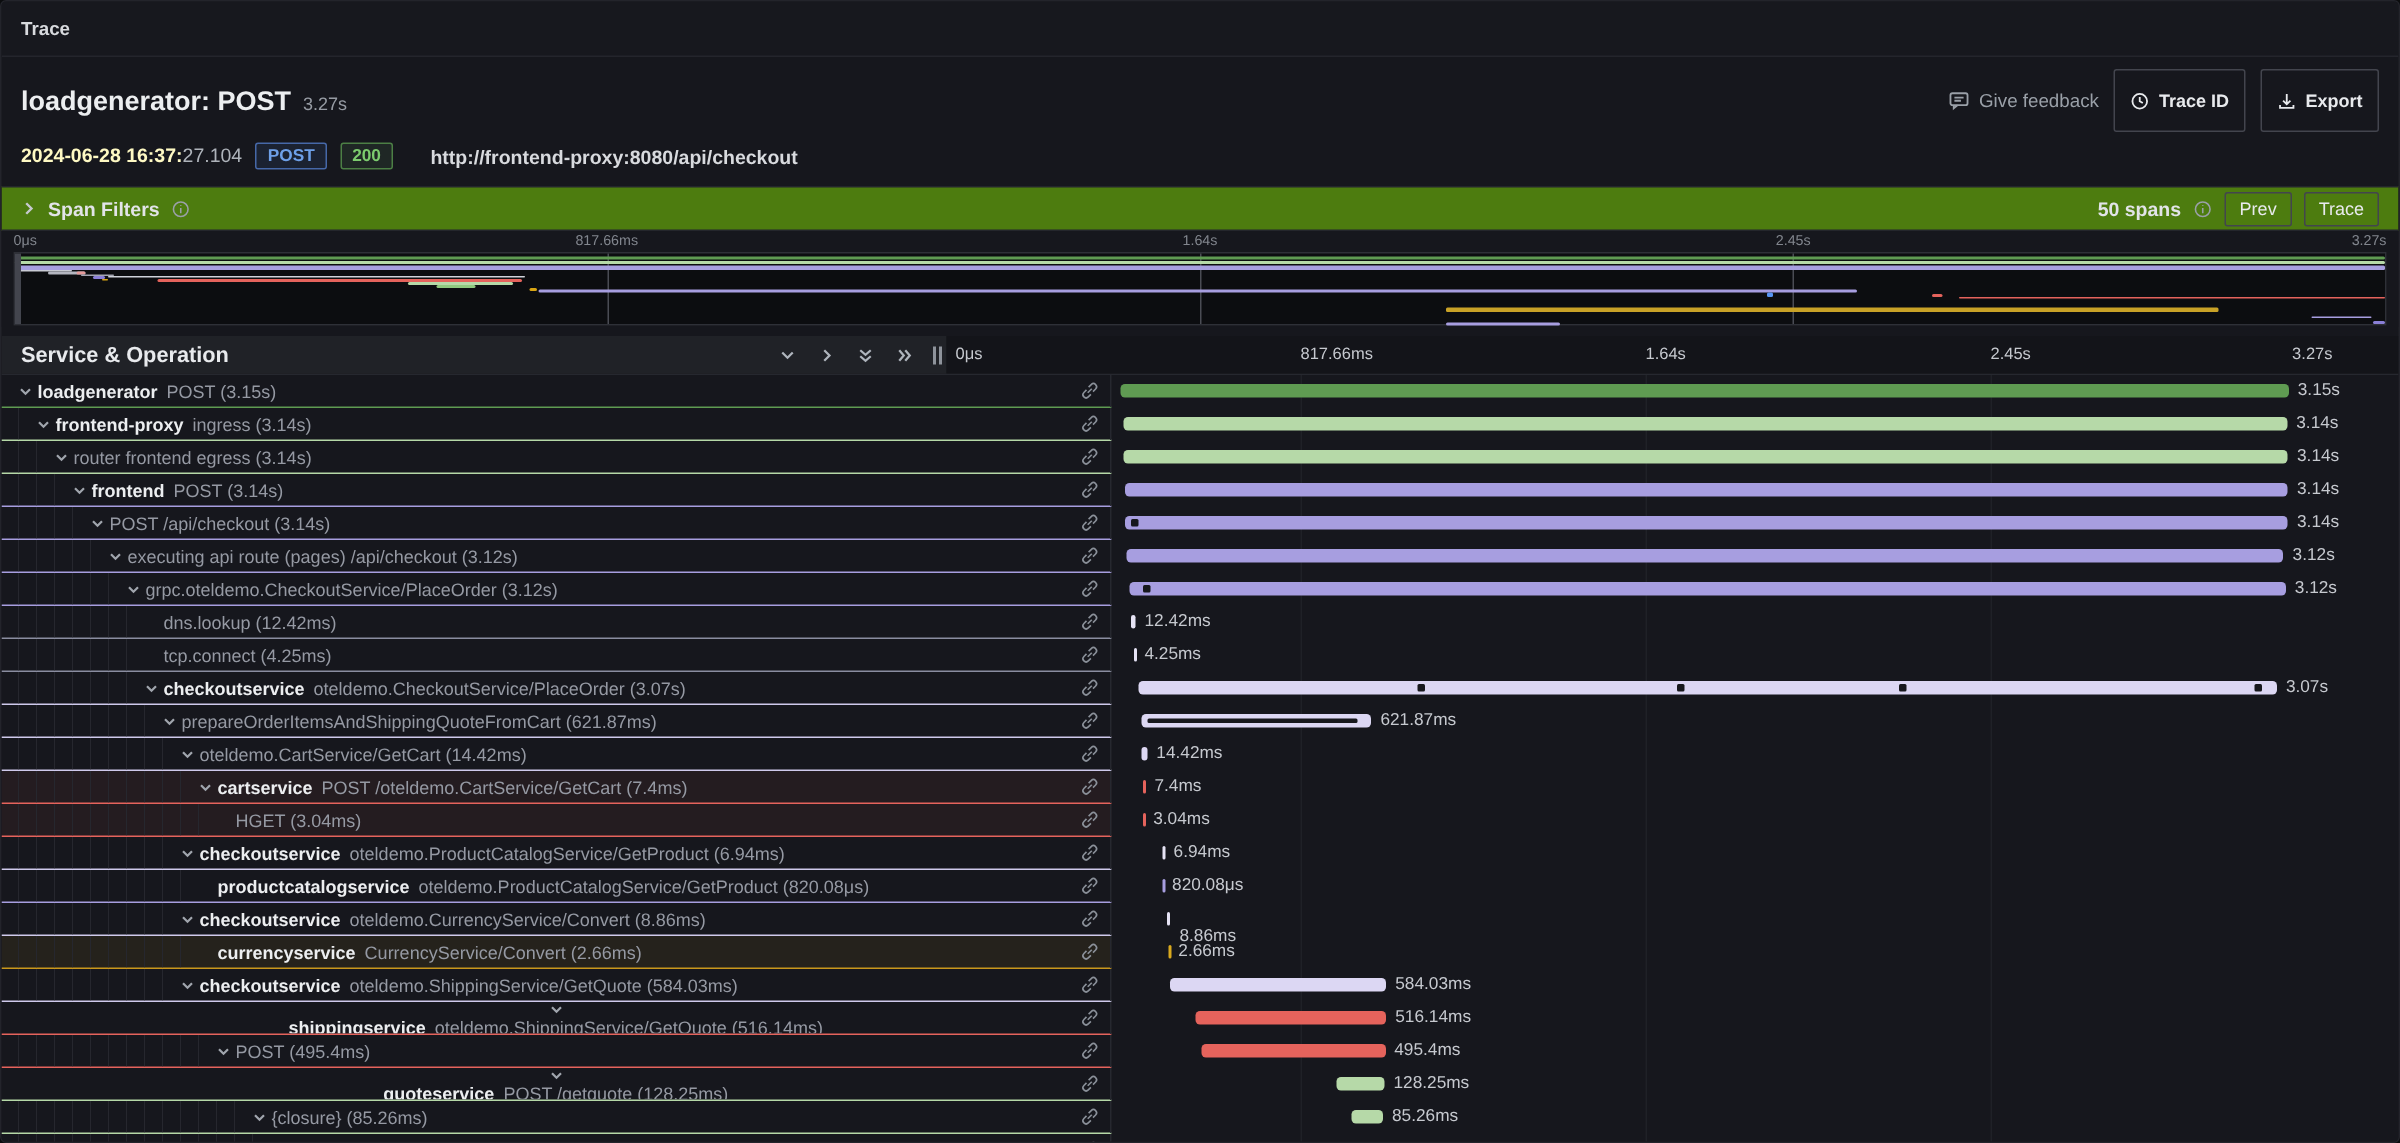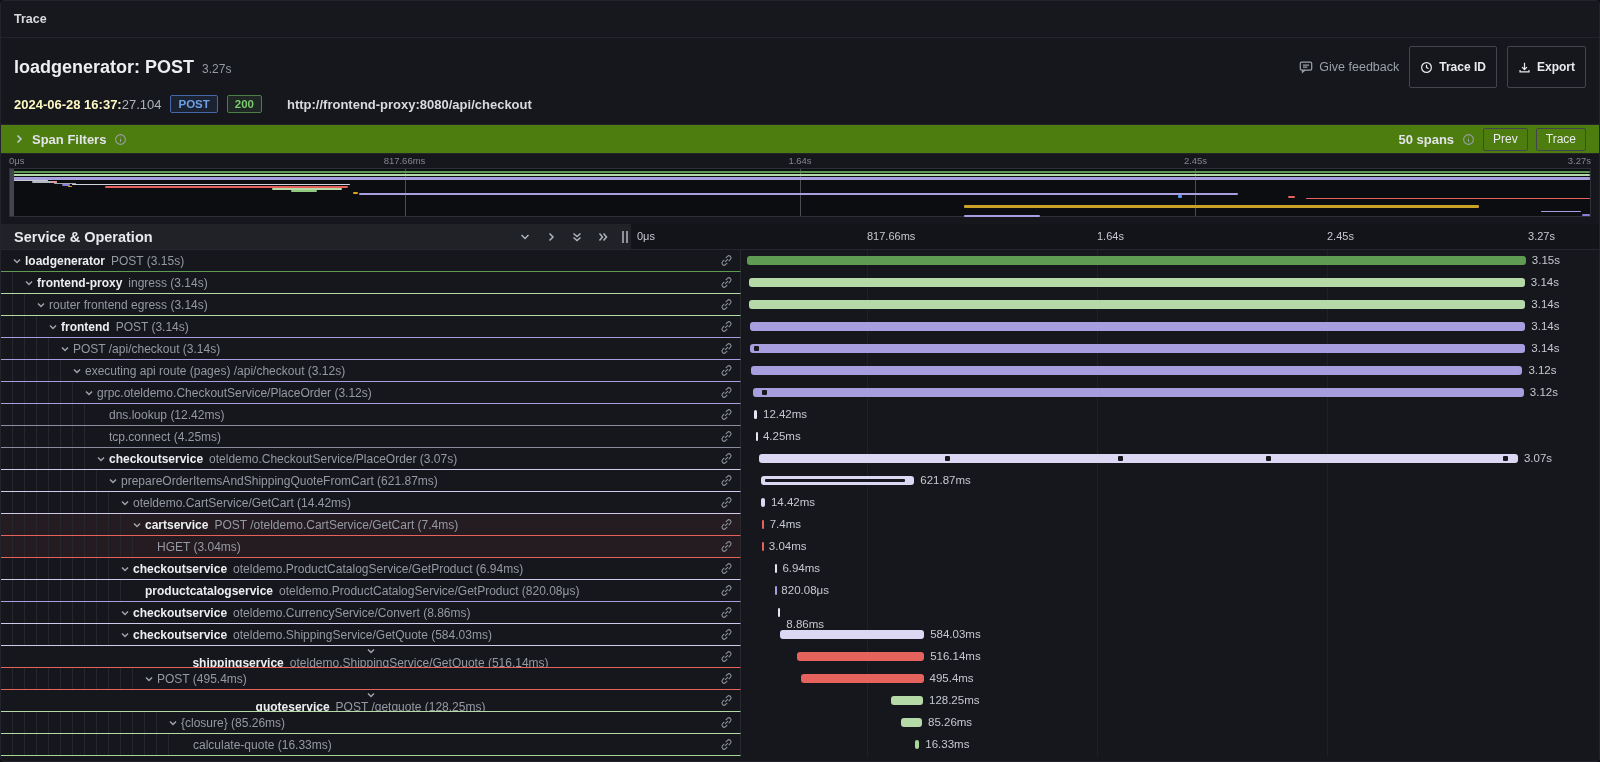--- a/index.html
+++ b/index.html
@@ -627,20 +627,40 @@
           </div>
         </div>
         <div class="cell-r">
           <div class="bar-area">
             <div class="bar" style="left: 3.85321%; width: 0.270948%; background: rgb(230, 227, 245);"></div>
             <div class="dur-label" style="left: calc(4.12416% + 6px); margin-top: 12px;">8.86ms</div>
           </div>
         </div>
       </div>
       <div class="row">
+        <div class="cell-l" style="border-bottom-color: rgb(201, 151, 28); background: rgba(217, 169, 30, 0.08);">
+          <div class="indent" style="width: 128px;"></div>
+          <div class="chev"></div>
+          <div class="row-text"><b>currencyservice</b>CurrencyService/Convert (2.66ms)</div>
+          <div class="link-ic icon">
+            <svg width="13" height="13" viewBox="0 0 24 24" fill="none" stroke="#8a9099" stroke-width="2">
+              <path d="M9.5 14.5 L14.5 9.5"></path>
+              <path d="M8 11 l-3.2 3.2 a3.8 3.8 0 0 0 5.4 5.4 L13.4 16.4"></path>
+              <path d="M16 13 l3.2 -3.2 a3.8 3.8 0 0 0 -5.4 -5.4 L10.6 7.6"></path>
+            </svg>
+          </div>
+        </div>
+        <div class="cell-r">
+          <div class="bar-area">
+            <div class="bar" style="left: 3.94495%; width: 0.0813455%; background: rgb(217, 169, 30);"></div>
+            <div class="dur-label" style="left: calc(4.0263% + 6px);">2.66ms</div>
+          </div>
+        </div>
+      </div>
+      <div class="row">
         <div class="cell-l" style="border-bottom-color: rgb(207, 202, 236);">
           <div class="indent" style="width: 116px;"></div>
           <div class="chev">
             <svg width="10" height="10" viewBox="0 0 10 10" fill="none" stroke="#9fa4ac" stroke-width="1.5">
               <path d="M2 3.5 L5 6.5 L8 3.5"></path>
             </svg>
           </div>
           <div class="row-text"><b>checkoutservice</b>oteldemo.ShippingService/GetQuote (584.03ms)</div>
           <div class="link-ic icon">
             <svg width="13" height="13" viewBox="0 0 24 24" fill="none" stroke="#8a9099" stroke-width="2">

